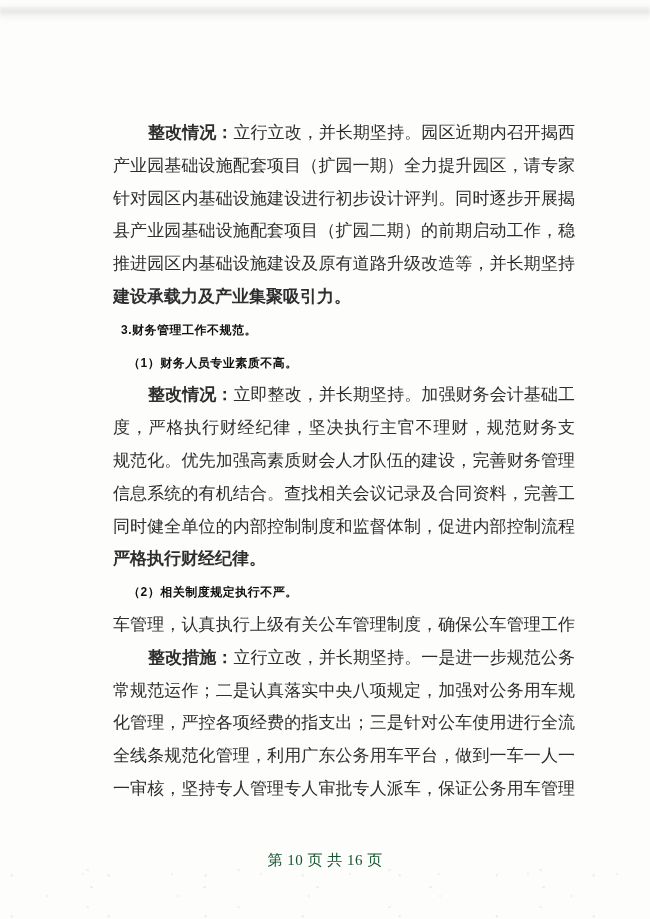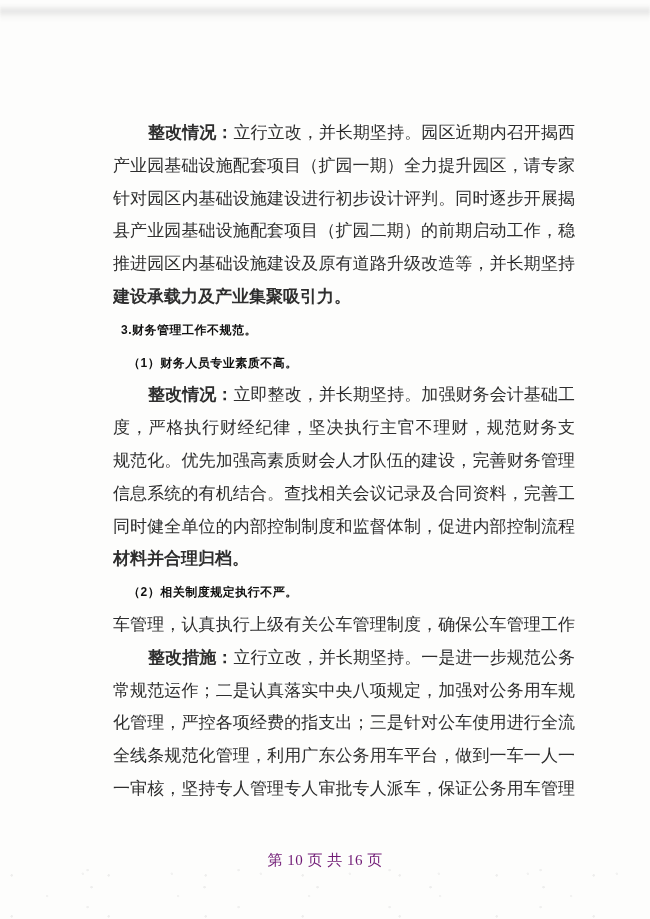--- a/index.html
+++ b/index.html
@@ -78,21 +78,21 @@
   .h1 { padding-left: 36px; }
   .h2 { padding-left: 43px; }
   .footer {
     position: absolute;
     top: 851px; left: 0; right: 0;
     text-align: center;
   }
   .footer-text {
     font-size: 15px;
     letter-spacing: 0.5px;
-    color: #701a75;
+    color: #14532d;
   }
 </style>
 </head>
 <body>
 
 <div class="page">
   <div class="scan-band"></div>
   <div class="content">
       <div class="line first"><span class="lead">整改情况：</span>立行立改，并长期坚持。园区近期内召开揭西县</div>
       <div class="line">产业园基础设施配套项目（扩园一期）全力提升园区，请专家</div>
@@ -100,21 +100,21 @@
       <div class="line">县产业园基础设施配套项目（扩园二期）的前期启动工作，稳步</div>
       <div class="line">推进园区内基础设施建设及原有道路升级改造等，并长期坚持</div>
       <div class="line short">建设承载力及产业集聚吸引力。</div>
       <div class="h1">3.财务管理工作不规范。</div>
       <div class="h2">（1）财务人员专业素质不高。</div>
       <div class="line first"><span class="lead">整改情况：</span>立即整改，并长期坚持。加强财务会计基础工作</div>
       <div class="line">度，严格执行财经纪律，坚决执行主官不理财，规范财务支出。</div>
       <div class="line">规范化。优先加强高素质财会人才队伍的建设，完善财务管理制</div>
       <div class="line">信息系统的有机结合。查找相关会议记录及合同资料，完善工程</div>
       <div class="line">同时健全单位的内部控制制度和监督体制，促进内部控制流程与</div>
-      <div class="line short">材料并合理归档。</div>
+      <div class="line short">严格执行财经纪律。</div>
       <div class="h2">（2）相关制度规定执行不严。</div>
       <div class="line">车管理，认真执行上级有关公车管理制度，确保公车管理工作正</div>
       <div class="line first"><span class="lead">整改措施：</span>立行立改，并长期坚持。一是进一步规范公务用</div>
       <div class="line">常规范运作；二是认真落实中央八项规定，加强对公务用车规范</div>
       <div class="line">化管理，严控各项经费的指支出；三是针对公车使用进行全流程</div>
       <div class="line">全线条规范化管理，利用广东公务用车平台，做到一车一人一事</div>
       <div class="line">一审核，坚持专人管理专人审批专人派车，保证公务用车管理制</div>
     </div>
   <div class="scan-noise"></div>
   <div class="footer">

